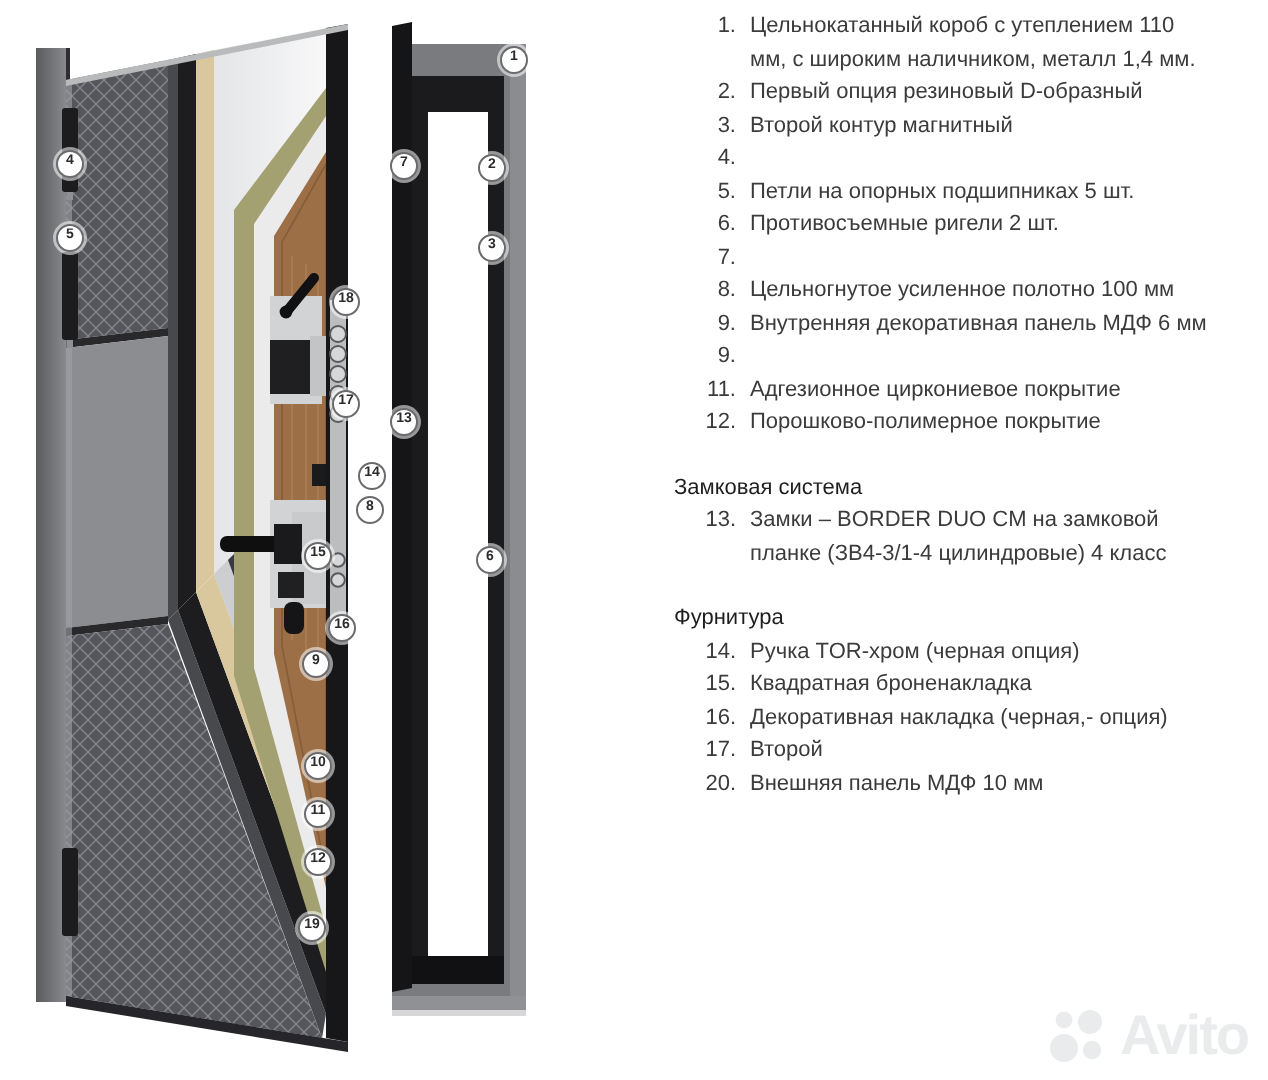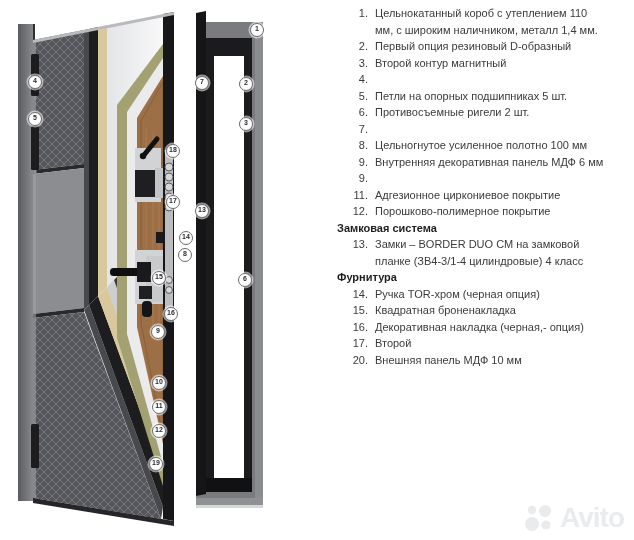--- a/index.html
+++ b/index.html
@@ -11,21 +11,21 @@
   .marker{position:absolute;width:12px;height:12px;margin:-6px 0 0 -6px;border-radius:50%;
           background:#ffffff;border:1px solid #6b6b6f;color:#2c2c2e;
           font-size:7px;font-weight:bold;line-height:10px;text-align:center;
           box-shadow:0 0 0 1.5px rgba(255,255,255,.55);}
   
   .legend{position:absolute;left:337px;top:5px;width:285px;font-size:11px;line-height:16.5px;
           color:#3b3b3b;}
   .lg-row{display:flex;}
   .lg-num{flex:0 0 38px;width:38px;text-align:right;padding-right:7px;box-sizing:border-box;}
   .lg-txt{flex:0 0 232px;width:232px;}
-  .lg-hdr{font-weight:bold;color:#1e1e1e;}
+  .lg-hdr{font-weight:normal;color:#1e1e1e;margin-top:16px;}
   
   .watermark{position:absolute;right:10px;bottom:6px;display:flex;align-items:center;gap:5px;
              opacity:.9;}
   .wm-text{font-size:28px;font-weight:bold;color:#e7e9eb;letter-spacing:-1px;}
 </style>
 </head>
 <body>
 
 <div class="stage">
 

